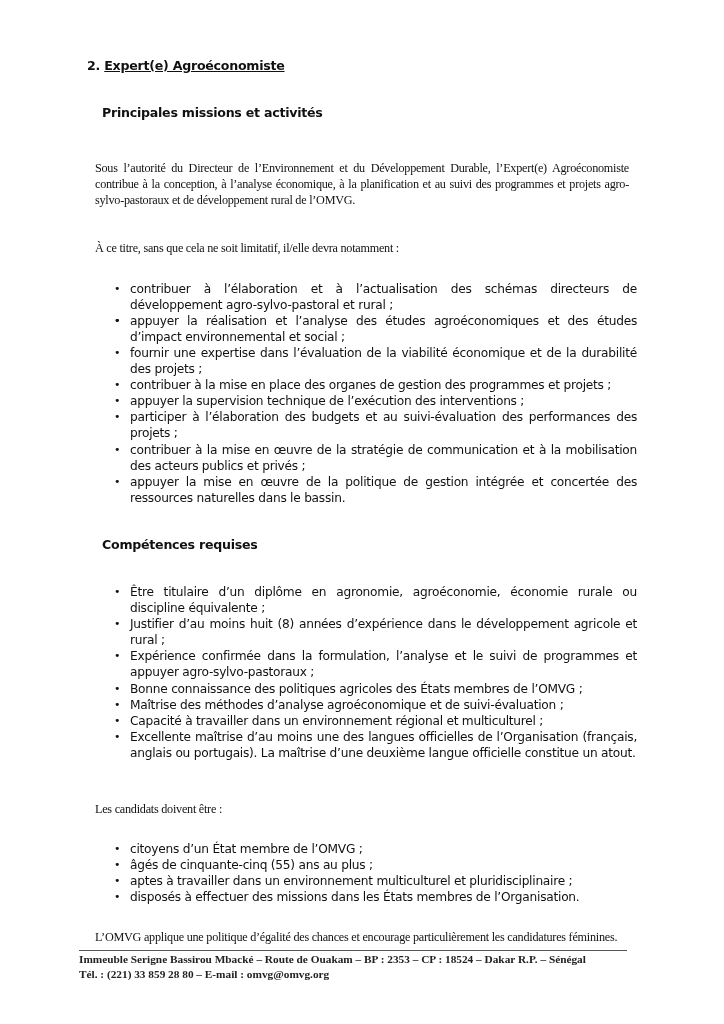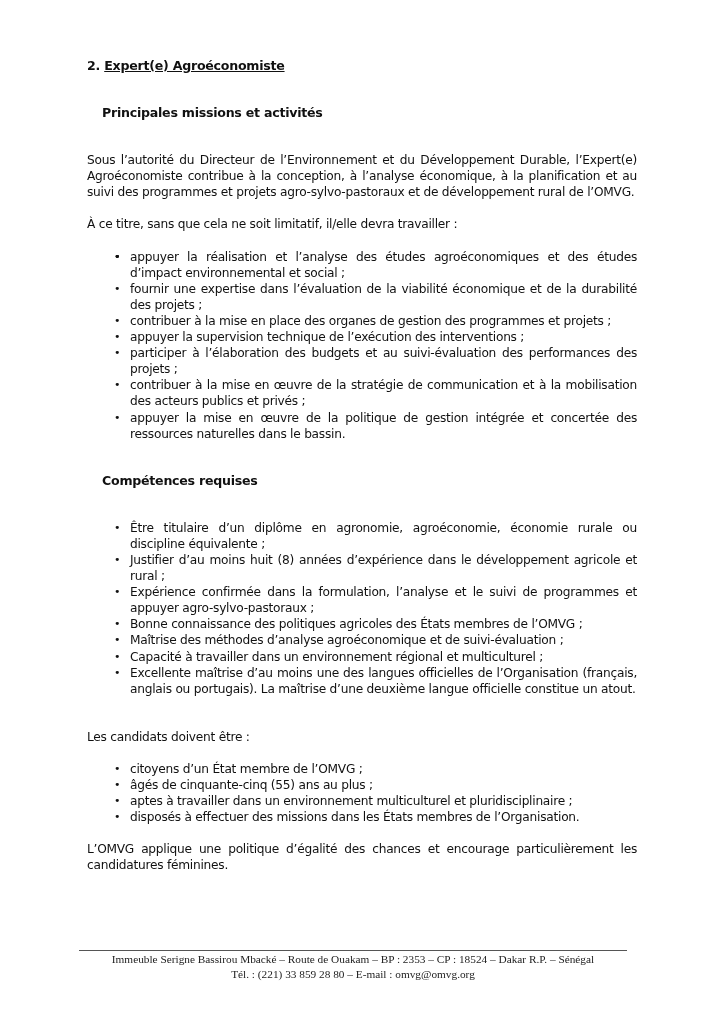--- a/index.html
+++ b/index.html
@@ -6,51 +6,51 @@
   body { width: 724px; height: 1024px; position: relative; overflow: hidden; color: #111; }
   .page { position: absolute; left: 0; top: 0; width: 724px; height: 1024px; }
   .content {
     position: absolute; left: 87px; top: 58px; width: 550px;
     font-family: "DejaVu Sans", "Liberation Sans", sans-serif;
     font-size: 12.2px; line-height: 16.1px; letter-spacing: -0.25px;
   }
   .title { font-weight: bold; font-size: 12.6px; margin: 0; }
   .title .u { text-decoration: underline; }
   .h { font-weight: bold; font-size: 12.6px; margin: 15px; }
-  .p { margin: 0; text-align: justify; }
+  .p { margin: 8px; text-align: justify; font-family: Liberation Serif, serif; }
   .gap { height: 16px; }
   ul { margin: 0; padding: 0; list-style: none; }
   li { position: relative; padding-left: 43px; text-align: justify; }
   li .bullet { position: absolute; left: 27px; top: 0; font-size: 11px; }
   .footer-rule { position: absolute; left: 79px; top: 950px; width: 548px; height: 0; border-top: 1px solid #555; }
   .footer {
-    position: absolute; left: 79px; top: 952px; width: 548px; text-align: center;
-    font-family: "Liberation Serif", "DejaVu Serif", serif; font-size: 11.3px; line-height: 15px; color: #222;
+    position: absolute; left: 79px; top: 952px; width: 548px; 
+    font-family: "Liberation Serif", "DejaVu Serif", serif; font-size: 11.3px; line-height: 15px; color: #222; font-weight: bold;
   }
 </style>
 </head>
 <body>
 
 <div class="page">
   <div class="content">
 
     <p class="title">
       <span>2.</span>
       <span class="u">Expert(e) Agroéconomiste</span>
     </p>
     <div class="gap"></div>
 
     <p class="h">Principales missions et activités</p>
     <div class="gap"></div>
     <p class="p">Sous l’autorité du Directeur de l’Environnement et du Développement Durable, l’Expert(e) Agroéconomiste contribue à la conception, à l’analyse économique, à la planification et au suivi des programmes et projets agro-sylvo-pastoraux et de développement rural de l’OMVG.</p>
     <div class="gap"></div>
-    <p class="p">À ce titre, sans que cela ne soit limitatif, il/elle devra travailler :</p>
+    <p class="p">À ce titre, sans que cela ne soit limitatif, il/elle devra notamment :</p>
     <div class="gap"></div>
     <ul>
-      <li><span class="bullet">•</span></li>
+      <li><span class="bullet">•</span><span>contribuer à l’élaboration et à l’actualisation des schémas directeurs de développement agro-sylvo-pastoral et rural ;</span></li>
       <li><span class="bullet">•</span></li>
       <li><span class="bullet">•</span><span>appuyer la réalisation et l’analyse des études agroéconomiques et des études d’impact environnemental et social ;</span></li>
       <li><span class="bullet">•</span><span>fournir une expertise dans l’évaluation de la viabilité économique et de la durabilité des projets ;</span></li>
       <li><span class="bullet">•</span><span>contribuer à la mise en place des organes de gestion des programmes et projets ;</span></li>
       <li><span class="bullet">•</span><span>appuyer la supervision technique de l’exécution des interventions ;</span></li>
       <li><span class="bullet">•</span><span>participer à l’élaboration des budgets et au suivi-évaluation des performances des projets ;</span></li>
       <li><span class="bullet">•</span><span>contribuer à la mise en œuvre de la stratégie de communication et à la mobilisation des acteurs publics et privés ;</span></li>
       <li><span class="bullet">•</span><span>appuyer la mise en œuvre de la politique de gestion intégrée et concertée des ressources naturelles dans le bassin.</span></li>
     </ul>
     <div class="gap"></div>

